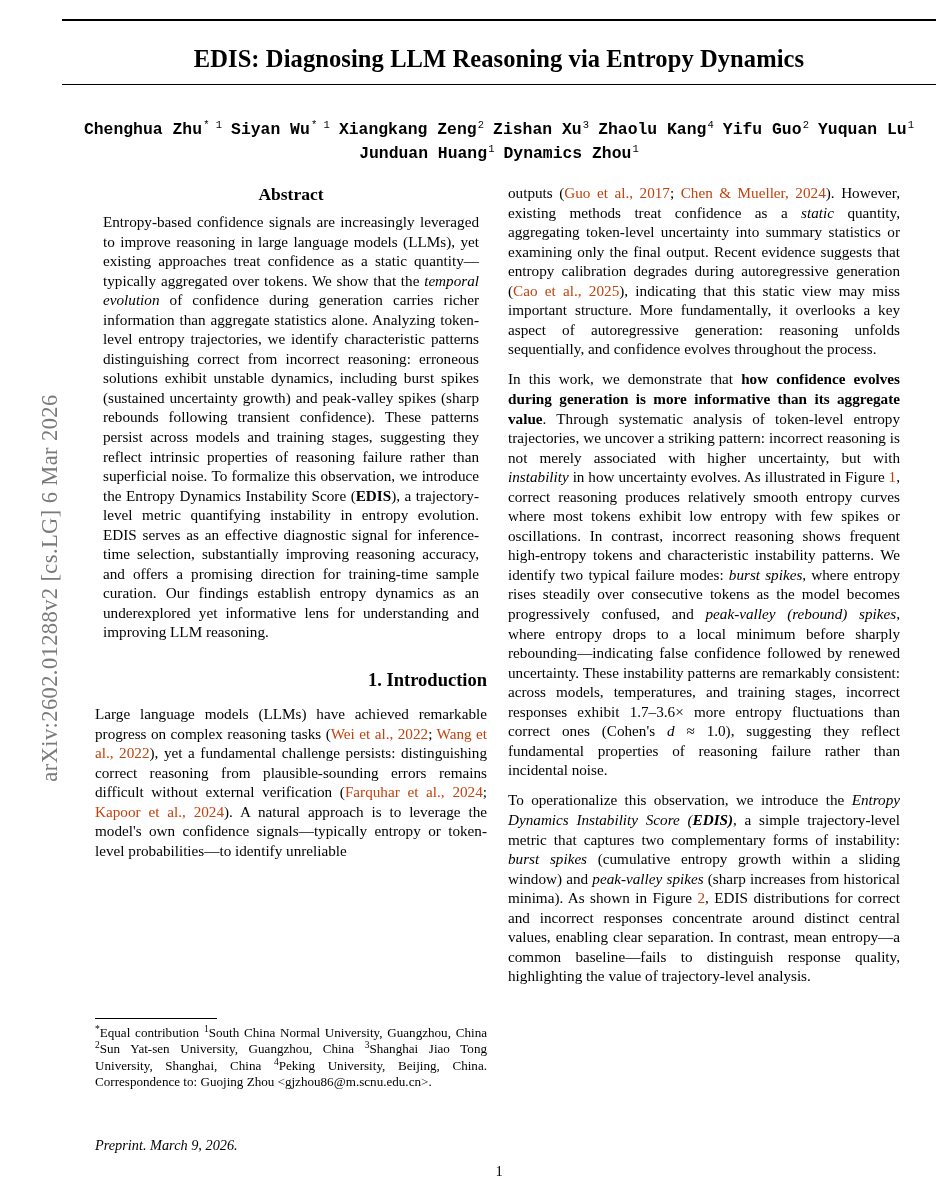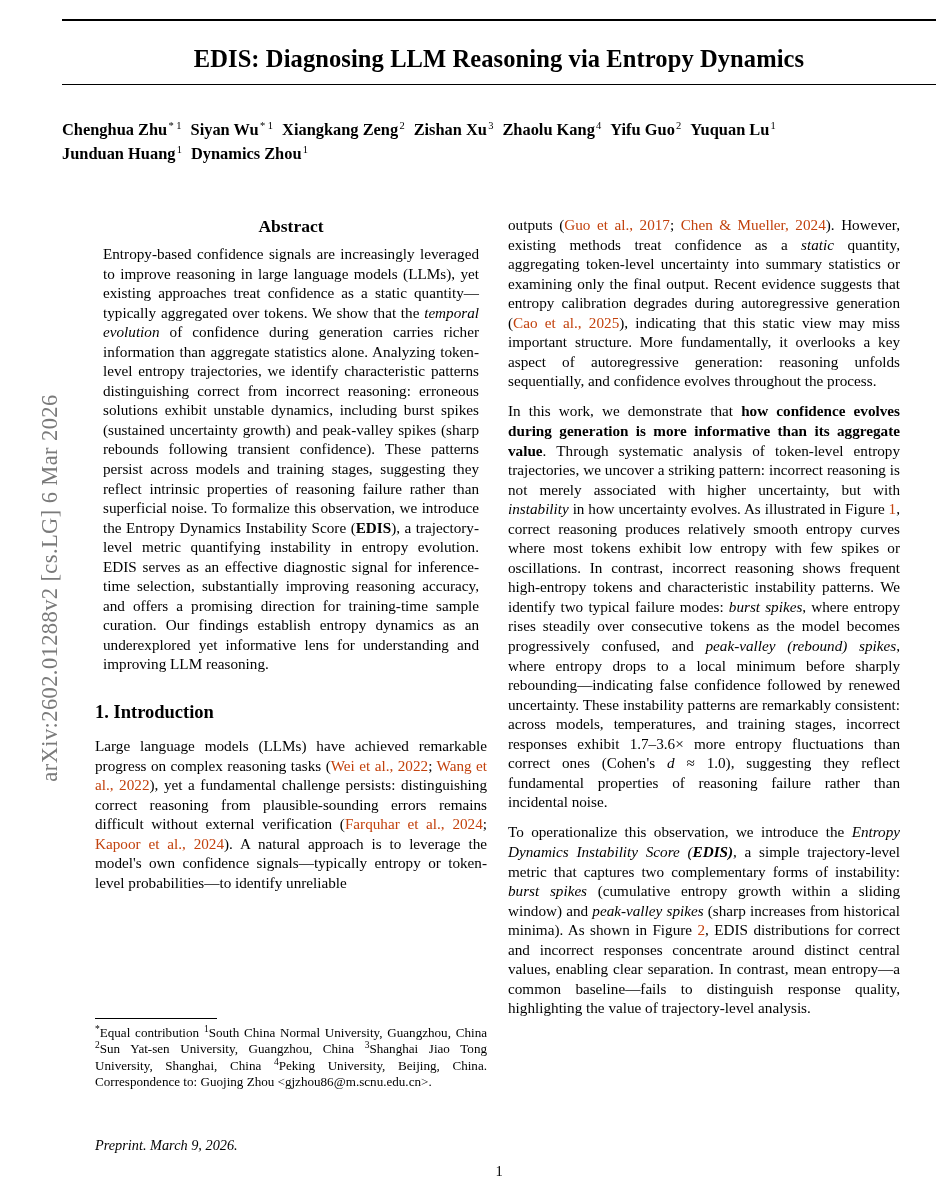--- a/index.html
+++ b/index.html
@@ -68,23 +68,25 @@
     letter-spacing: 0.1px;
     line-height: 30px;
   }
 
   
   #authors {
     position: absolute;
     left: 6px;
     top: 118px;
     width: 874px;
+    text-align: center;
     font-size: 16.4px;
     font-weight: bold;
     line-height: 24px;
+    font-family: Liberation Mono, monospace;
   }
   #authors .author { white-space: nowrap; }
   #authors .sep { display: inline-block; width: 9px; }
   sup.mark {
     font-size: 10.5px;
     font-weight: normal;
     vertical-align: super;
     line-height: 0;
     padding-left: 1.2px;
   }
@@ -92,21 +94,20 @@
   
   .col {
     position: absolute;
     top: 183px;
     width: 392px;
     font-size: 15.2px;
     line-height: 19.55px;
     text-align: justify;
     text-justify: inter-word;
     hyphens: manual;
-    margin-top: 32px;
   }
   #col-left  { left: 39px; }
   #col-right { left: 452px; }
 
   #abstract-heading {
     text-align: center;
     font-size: 17.5px;
     font-weight: bold;
     margin: 0 0 7px 0;
     line-height: 22px;
@@ -115,21 +116,21 @@
     margin: 0;
     padding: 0 8px;
     text-align: justify;
   }
 
   #intro-heading {
     font-size: 18.5px;
     font-weight: bold;
     margin: 27px 0 13px 0;
     line-height: 22px;
-    text-align: left;
+    text-align: right;
   }
   p.para {
     margin: 0 0 10.5px 0;
     text-align: justify;
   }
   p.para.tight { margin-bottom: 0; }
 
   .cite { color: #c2410c; }
   .ital { font-style: italic; }
   .bold { font-weight: bold; }

